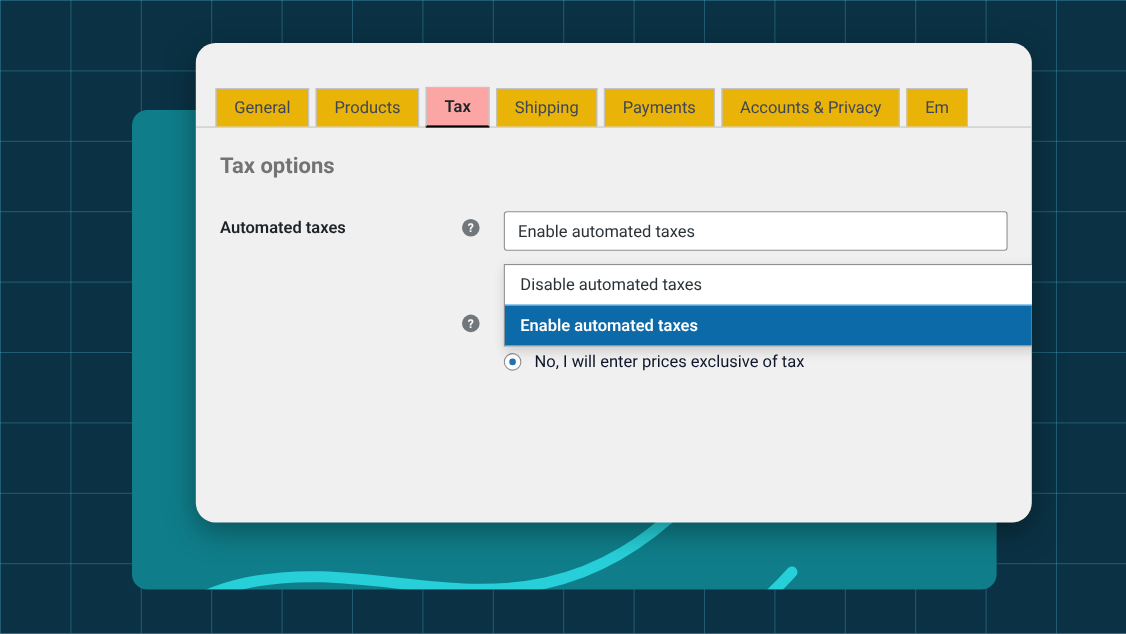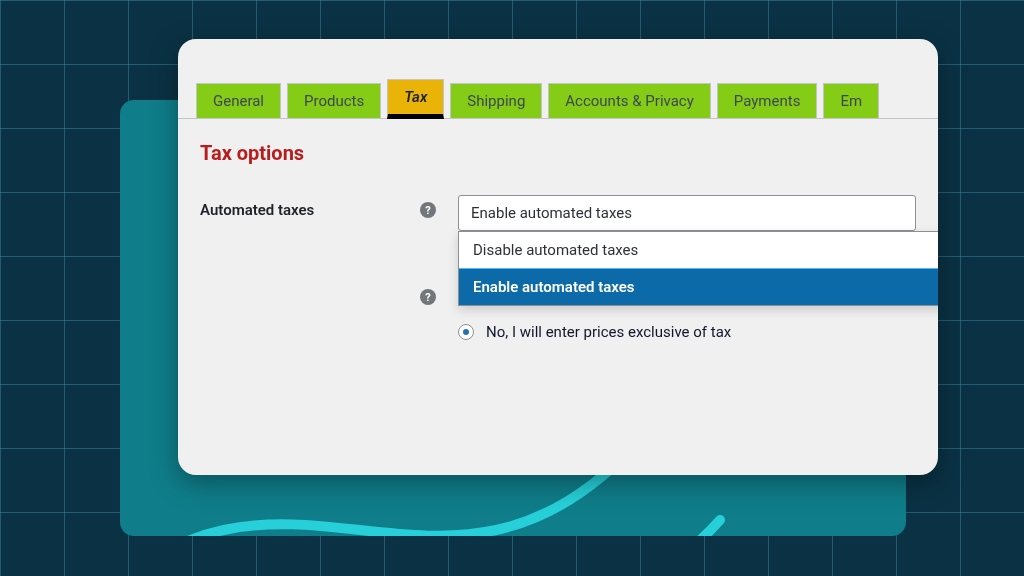--- a/index.html
+++ b/index.html
@@ -52,46 +52,45 @@
   }
 
   .tabs {
     display: flex;
     gap: 6px;
     padding: 40px 18px 0 18px;
     border-bottom: 1px solid #c3c4c7;
     align-items: flex-end;
   }
   .tab {
-    background: #84cc16;
+    background: #eab308;
     border: 1px solid #c3c4c7;
     border-bottom: none;
     padding: 10px 16px 9px 16px;
     color: #3e4755;
     font-size: 15px;
     line-height: 1;
     cursor: pointer;
     white-space: nowrap;
   }
   .tab.active {
-    background: #eab308;
-    border-bottom: 5px solid #000000;
+    background: #fca5a5;
+    border-bottom: 2px solid #000000;
     margin-bottom: -1px;
     font-weight: 600;
     color: #1d2327;
-    font-style: italic;
   }
 
   .content {
     padding: 22px 22px 0 22px;
   }
   .section-title {
     font-size: 20px;
     font-weight: 700;
-    color: #b91c1c;
+    color: #737373;
     margin-bottom: 30px;
   }
 
   .row {
     display: flex;
     align-items: flex-start;
     margin-bottom: 28px;
     position: relative;
   }
   .row-label {
@@ -133,21 +132,21 @@
     line-height: 34px;
     padding: 0 12px;
     font-size: 15px;
     color: #2c3338;
     cursor: pointer;
     width: 100%;
   }
   .dropdown {
     position: absolute;
     left: 0; right: -60px;
-    top: 36px;
+    top: 48px;
     background: #fff;
     border: 1px solid #8c8f94;
     box-shadow: 0 4px 10px rgba(0,0,0,0.15);
     z-index: 10;
   }
   .dropdown .opt {
     padding: 9px 14px;
     font-size: 15px;
     color: #2c3338;
     cursor: pointer;
@@ -190,22 +189,22 @@
   </svg>
 </div>
 
 <div class="panel">
 
   <div class="tabs">
     <div class="tab">General</div>
     <div class="tab">Products</div>
     <div class="tab active">Tax</div>
     <div class="tab">Shipping</div>
+    <div class="tab">Payments</div>
     <div class="tab">Accounts &amp; Privacy</div>
-    <div class="tab">Payments</div>
     <div class="tab">Em</div>
   </div>
 
   <div class="content">
     <h2 class="section-title">Tax options</h2>
 
     <div class="row">
       <div class="row-label">
         <span>Automated taxes</span>
         <span class="help">?</span>

